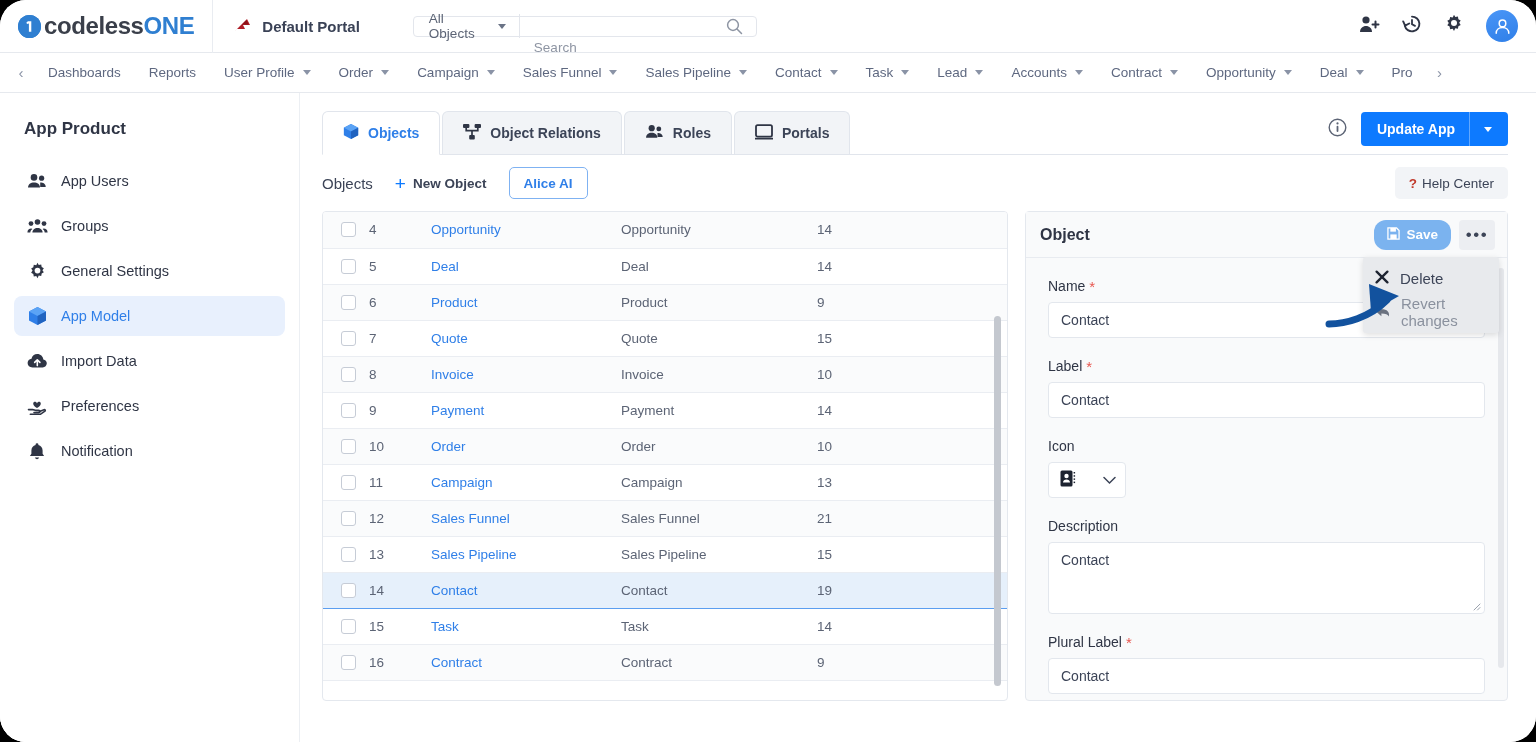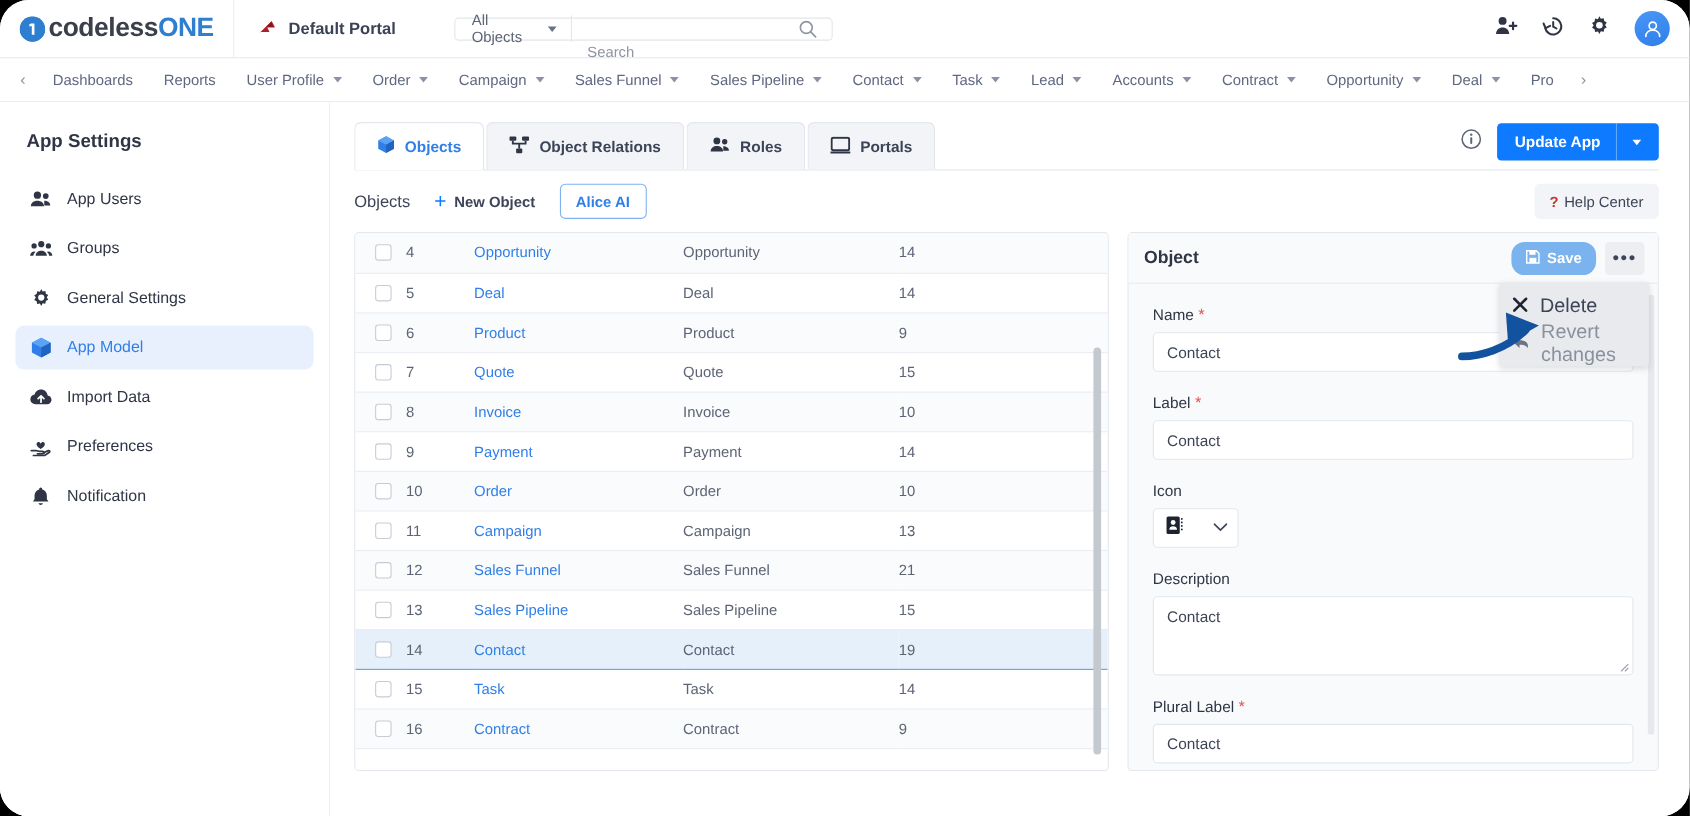--- a/index.html
+++ b/index.html
@@ -356,21 +356,21 @@
     width: 136px;
     background: #e8eaed;
     border-radius: 3px;
     box-shadow: 0 2px 6px rgba(0,0,0,.13);
     padding: 4px 0;
     z-index: 40;
   }
   .dd-item {
     display: flex; align-items: center; gap: 11px;
     height: 34px; padding: 0 12px;
-    font-size: 18px; color: #3c4457;
+    font-size: 15px; color: #3c4457;
   }
   .dd-item.muted { color: #8a919e; }
 
   .annot-arrow {
     position: absolute;
     left: 1325px; top: 280px;
     z-index: 45; pointer-events: none;
   }
 
   .panel-scrollbar {
@@ -509,21 +509,21 @@
       </div>
     <div class="nav-item">
         <span>Pro</span>
       </div>
     <div class="nav-arrow">›</div>
   </div>
 
   <div class="body">
 
     <div class="sidebar">
-      <div class="sidebar-title">App Settings</div>
+      <div class="sidebar-title">App Product</div>
 
       <div class="side-item">
         <span class="side-icon">
           <svg width="20" height="16" viewBox="0 0 20 16">
               <circle cx="7" cy="4.4" r="3.3" fill="#2f3545"></circle>
               <circle cx="14.6" cy="5.2" r="2.6" fill="#2f3545"></circle>
               <path d="M1 14.6c0-3.3 2.7-5.2 6-5.2s6 1.9 6 5.2z" fill="#2f3545"></path>
               <path d="M13.2 9.6c3 0 5.5 1.5 5.5 4.3h-5.5z" fill="#2f3545"></path>
             </svg>
         </span>

